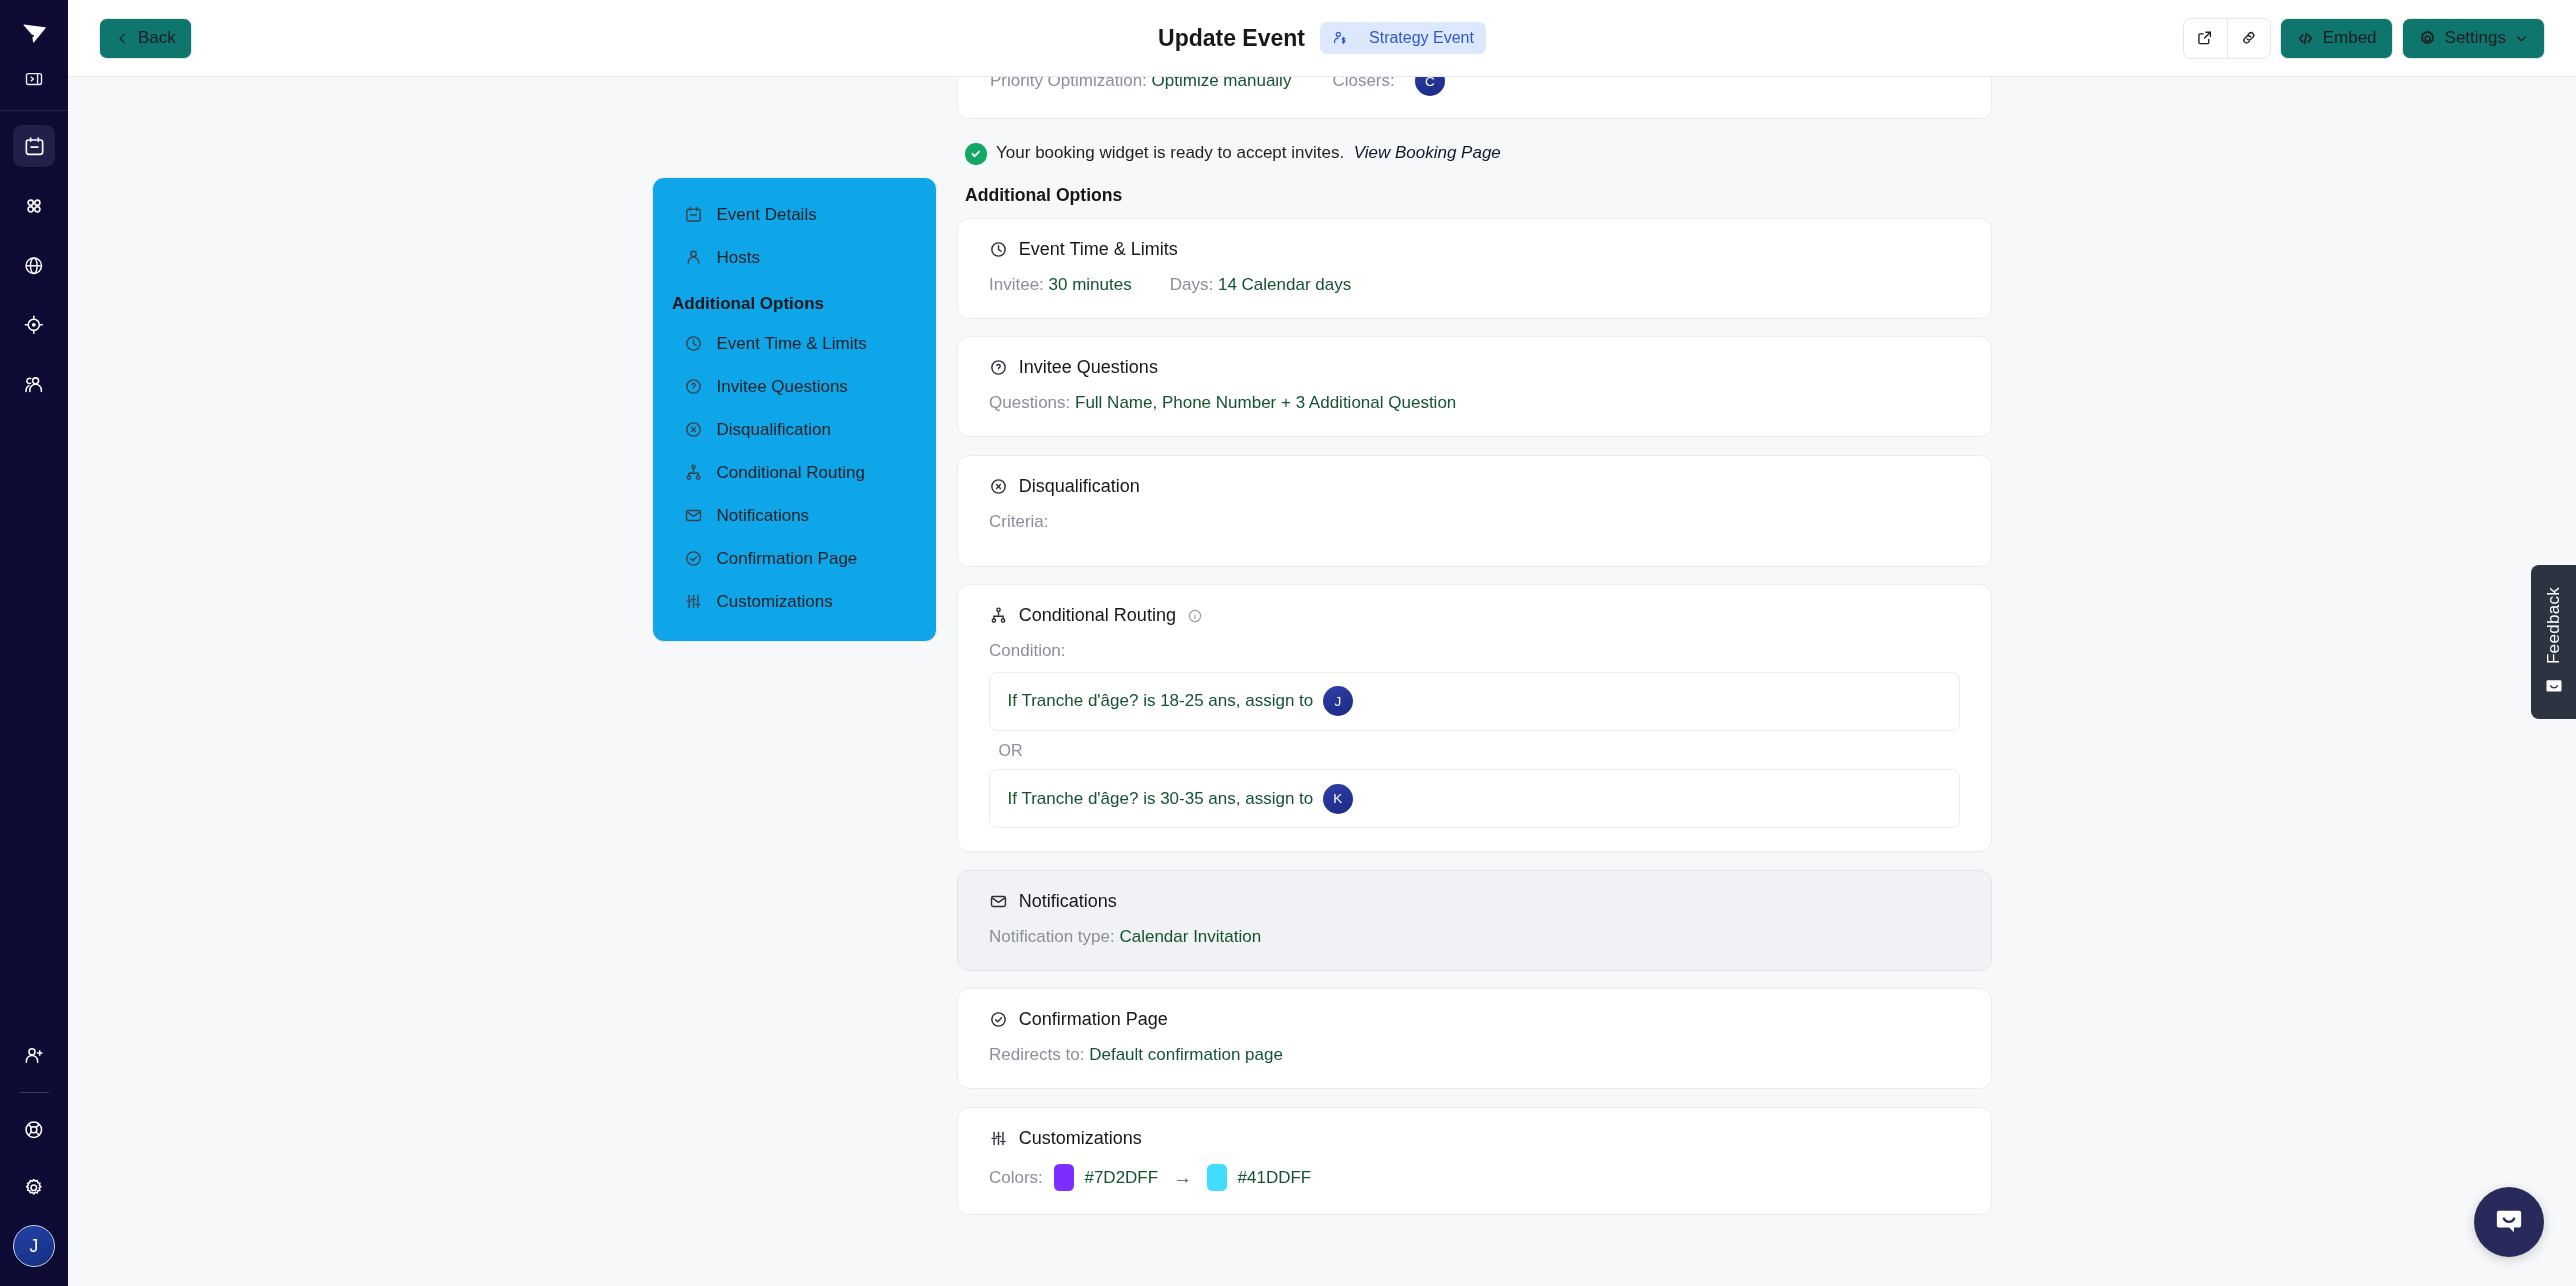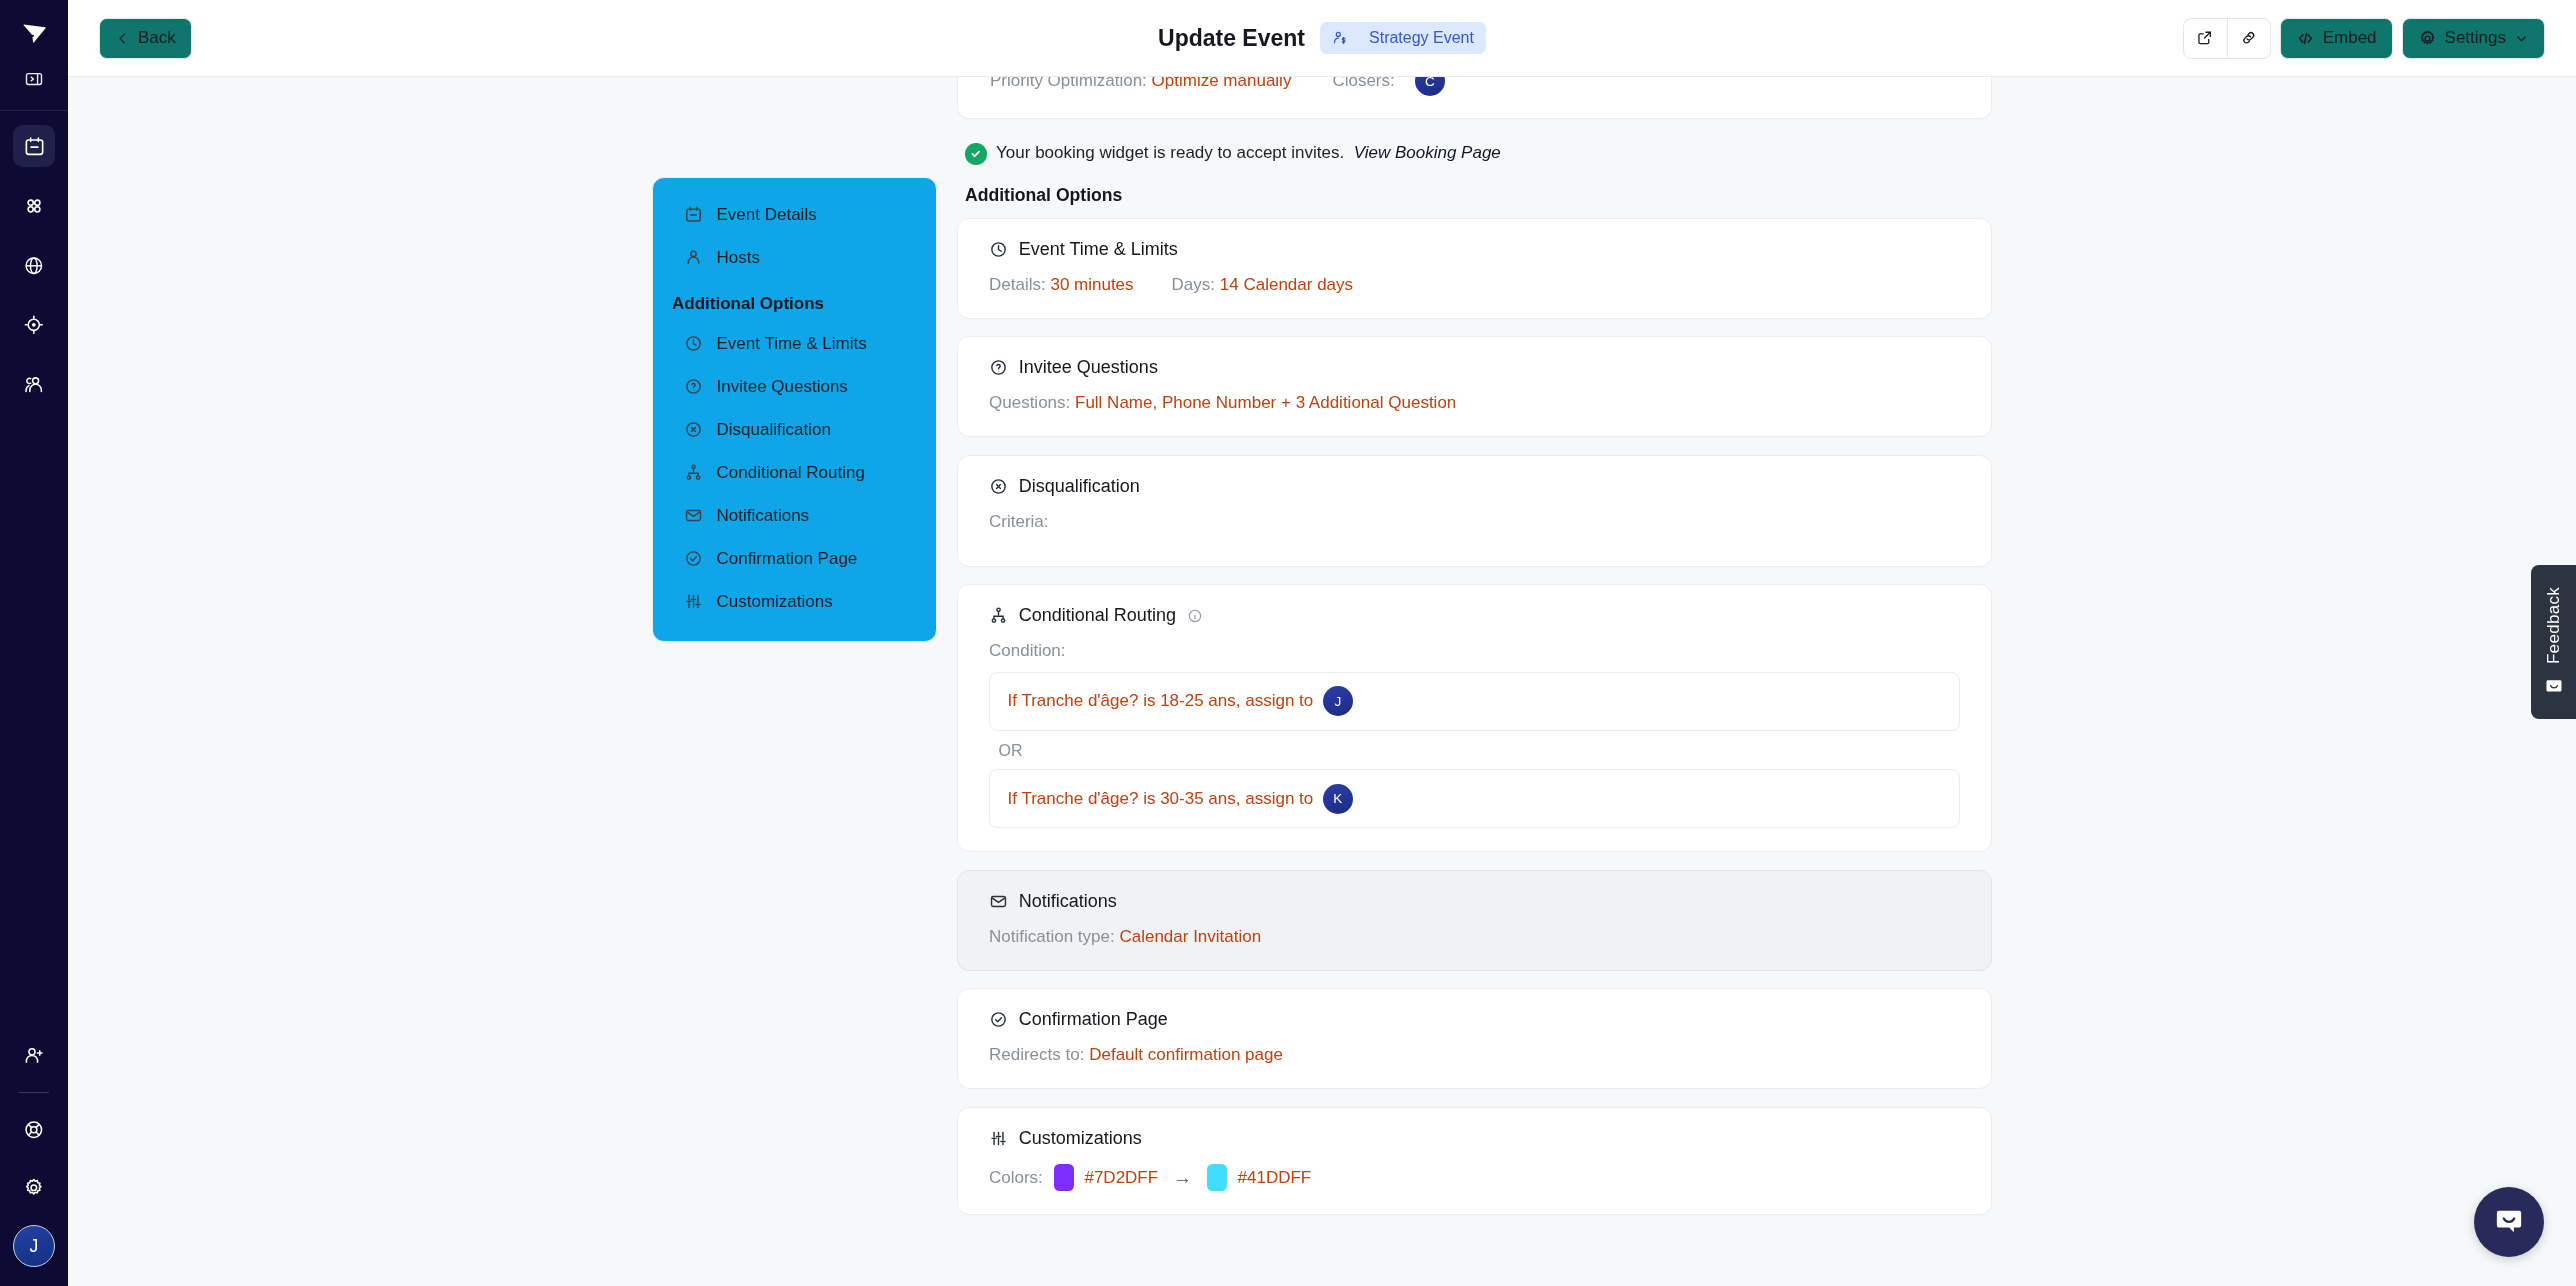--- a/index.html
+++ b/index.html
@@ -102,21 +102,21 @@
   .clipped-card {
     background: #fff; border: 0.7px solid #ebecf0; border-top: none;
     border-radius: 0 0 12px 12px; padding: 0 32px 23px 32px;
     margin-top: 0; height: 42px; overflow: hidden; position: relative;
   }
   .clipped-row {
     display: flex; align-items: center; gap: 41px;
     font-size: 17px; position: absolute; top: -10.8px; left: 32px;
   }
   .muted { color: #8a8f99; }
-  .strong { color: #c2410c; font-weight: 500; }
+  .strong { color: #14532d; font-weight: 500; }
 
   .status-line {
     display: flex; align-items: flex-start; gap: 9.5px;
     font-size: 17px; color: #1e2024; margin: 24px 0 0 8px;
   }
   .status-link { color: #0f172a; cursor: pointer; font-style: italic; }
   .check-badge {
     width: 21.6px; height: 21.6px; border-radius: 50%; background: #12a765;
     display: flex; align-items: center; justify-content: center; flex: 0 0 21.6px;
   }
@@ -479,21 +479,21 @@
               <span class="ico">
                 <svg width="19" height="19" viewBox="0 0 24 24" fill="none" stroke="#2b2f36" stroke-width="1.8" stroke-linecap="round">
                   <circle cx="12" cy="12" r="8.4"></circle>
                     <path d="M12 7.2 V12 L15.4 14.2"></path>
                 </svg>
               </span>
               <span>Event Time &amp; Limits</span>
             </div>
             <div class="card-meta">
               <div>
-                <span class="muted">Details:</span>
+                <span class="muted">Invitee:</span>
                 <span class="strong">30 minutes</span>
               </div>
               <div>
                 <span class="muted">Days:</span>
                 <span class="strong">14 Calendar days</span>
               </div>
             </div>
           </div>
 
           <div class="card">

